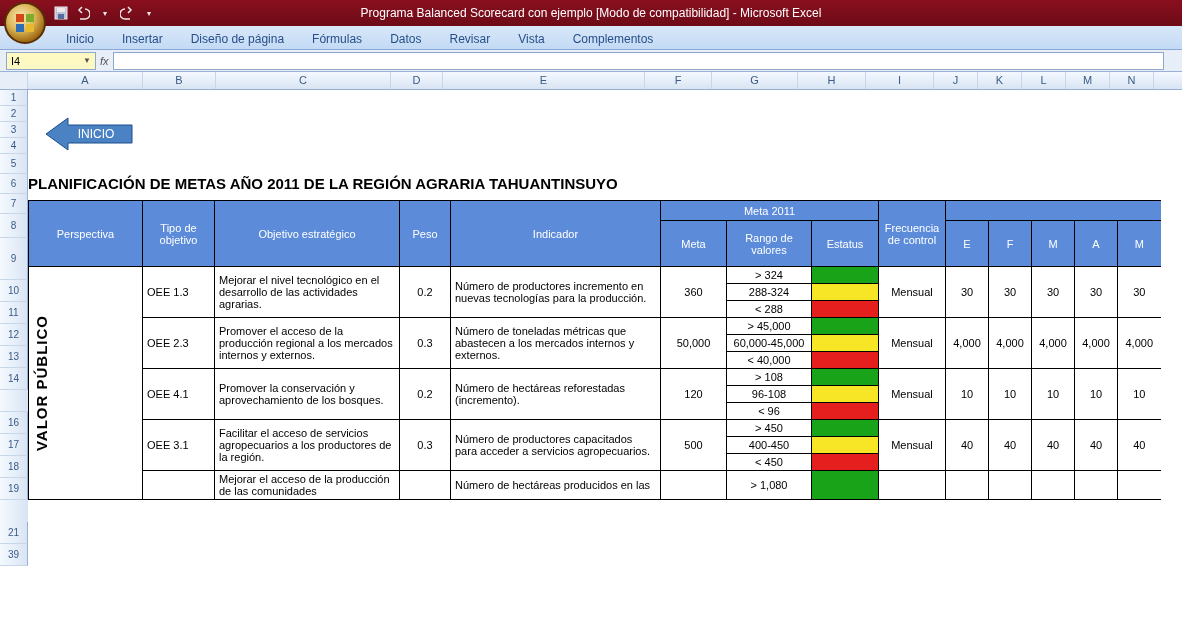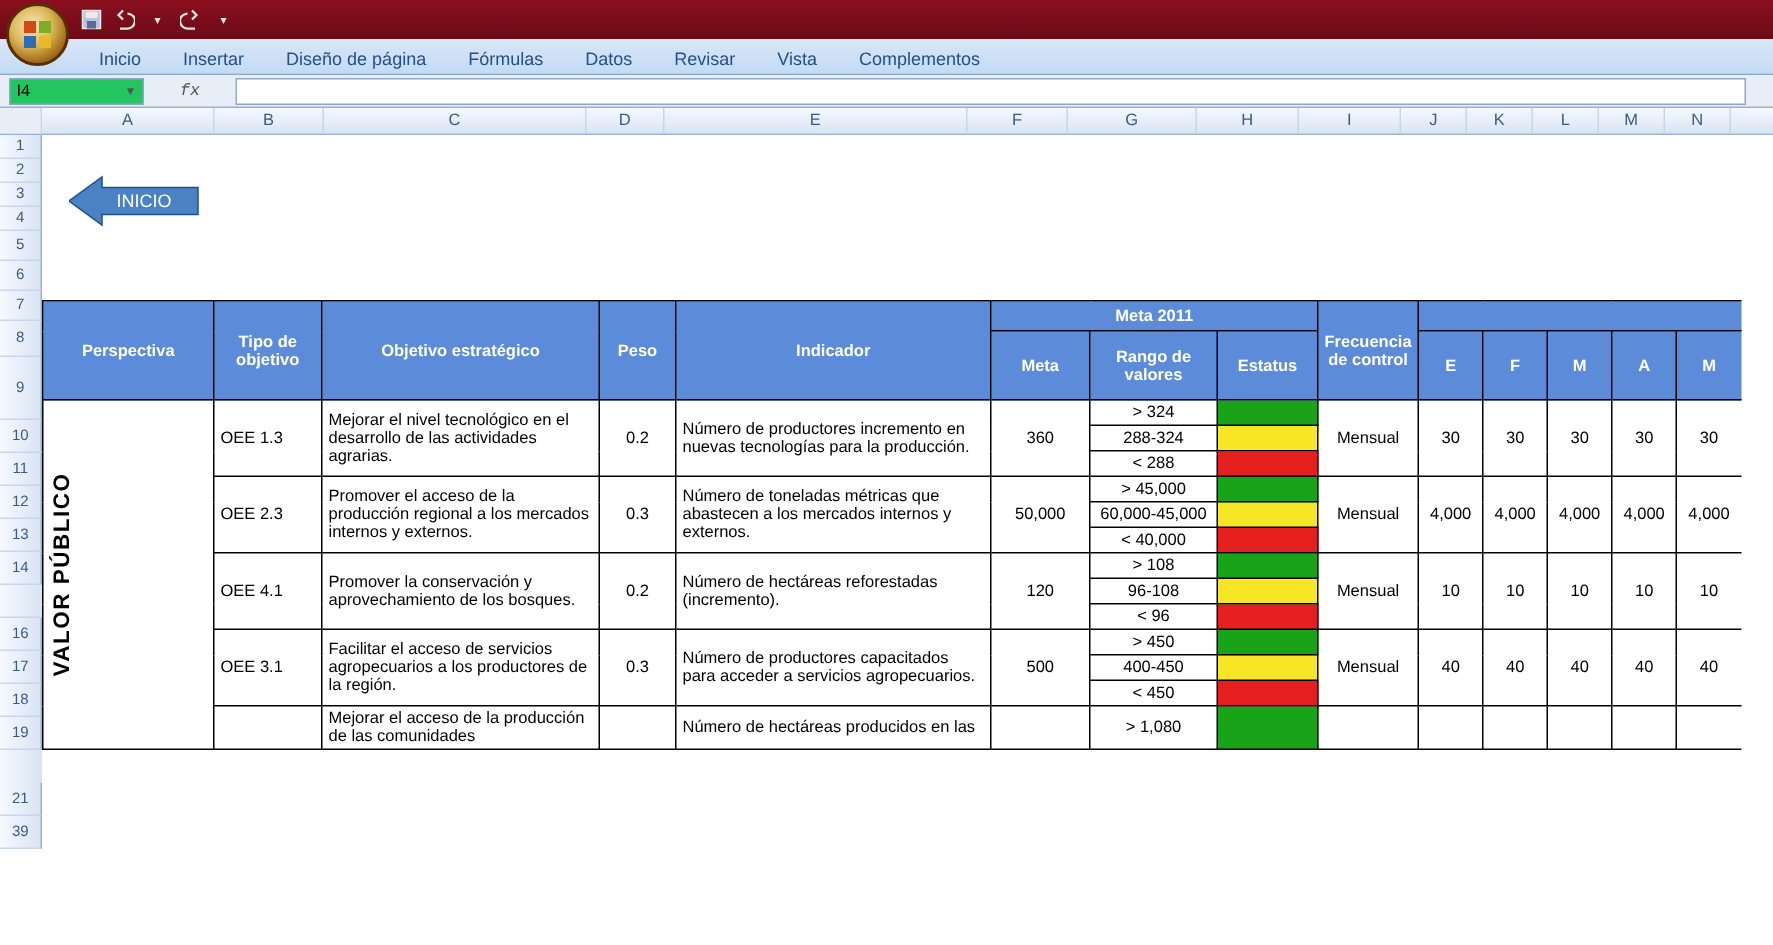--- a/index.html
+++ b/index.html
@@ -6,37 +6,37 @@
 body { background: #fff; width: 1182px; height: 630px; overflow: hidden; }
 .titlebar { height: 26px; background: linear-gradient(#8a0f1e,#6d0b17); display: flex; align-items: center; color: #fff; font-size: 12px; position: relative; }
 .office-btn { width: 42px; height: 42px; border-radius: 50%; background: radial-gradient(circle at 40% 35%,#f8e8b8,#dcb85a 40%,#a57018 70%,#6a3f0a); border: 2px solid #5a2e05; position: absolute; top: 2px; left: 4px; z-index: 10; display:flex; align-items:center; justify-content:center;}
 .office-btn svg{width:24px;height:24px;}
 .qat { margin-left: 52px; display: flex; gap: 4px; align-items: center; }
 .qat span { width: 18px; height: 18px; display:flex; align-items:center; justify-content:center; opacity: .9; }
 .title-text { position: absolute; left: 0; right: 0; text-align: center; pointer-events: none; }
 .ribbon-tabs { height: 24px; background: linear-gradient(#d9e7f8,#c3daf5); border-bottom:1px solid #8aa8d1; display: flex; align-items: flex-end; padding-left: 52px; font-size: 12px; }
 .ribbon-tabs .tab { padding: 4px 14px 3px; color: #264f89; cursor: pointer; }
 .formula-row { height: 22px; background: #e8eef8; border-bottom: 1px solid #99b1d4; display: flex; align-items: center; font-size: 11px; }
-.namebox { width: 90px; height: 18px; margin-left: 6px; background: #22c55e; border: 1px solid #8fa8c9; display: flex; align-items: center; justify-content: space-between; padding: 0 4px; }
+.namebox { width: 90px; height: 18px; margin-left: 6px; background: #fef9c3; border: 1px solid #8fa8c9; display: flex; align-items: center; justify-content: space-between; padding: 0 4px; }
 .namebox .dd { font-size: 8px; color:#555; }
-.fx { margin: 0 24px; font-style: italic; color:#555;font-family:Liberation Mono, monospace; }
+.fx { margin: 0 4px; font-style: italic; color:#555; }
 .fbar { flex: 1; height: 18px; background: #fff; border: 1px solid #8fa8c9; margin-right: 18px; }
 .grid-head { display: grid; grid-template-columns: 28px 115px 73px 175px 52px 202px 67px 86px 68px 68px 44px 44px 44px 44px 44px 28px; background: linear-gradient(#f5f9ff,#d8e4f3); border-bottom:1px solid #99b1d4; height: 18px; font-size: 11px; }
 .grid-head div { border-right: 1px solid #c7d6ea; text-align: center; color:#3a5b86; line-height:17px; }
 .grid-head .corner { background: #e8eef8; }
 .sheet { display: grid; grid-template-columns: 28px 1154px; }
 .row-heads { display: flex; flex-direction: column; background: linear-gradient(90deg,#f5f9ff,#d8e4f3); }
 .row-heads div { border-right:1px solid #99b1d4; border-bottom:1px solid #c7d6ea; font-size:10px; color:#3a5b86; text-align:center; }
 .cells { position: relative; background:#fff; }
 .inicio-arrow { position:absolute; left:18px; top:26px; }
 .inicio-arrow svg text{font-size:12px; fill:#fff;}
 .title-plan { position:absolute; left:0; top:85px; font-weight:bold; font-size:15px; color:#000;}
 .btable { position:absolute; left:0; top:110px; border-collapse:collapse; }
 .btable td, .btable th { border:1px solid #000; font-size:11px; padding:2px 4px; vertical-align:middle; }
-.btable th { background:#5b8bd9; color:#fff; font-weight:bold; text-align:center; }
+.btable th { background:#5b8bd9; color:#fff; font-weight:normal; text-align:center; }
 .btable .hdr-top { height:20px; }
 .btable .hdr-bot { height:46px; }
 .rg { text-align:center; white-space:nowrap; }
 .green { background:#19a319; }
 .yellow { background:#f7e625; }
 .red { background:#e51e1e; }
 .persp { writing-mode:vertical-rl; transform:rotate(180deg); font-size:15px; font-weight:bold; text-align:center; letter-spacing:1px;}
 .num { text-align:center; }
 .ctr { text-align:center; }
 .obj { width:185px; }
@@ -69,20 +69,23 @@
         </svg>
       </span>
     <span style="font-size:8px;color:#fff">▾</span>
     <span>
         <svg width="14" height="14" viewBox="0 0 14 14">
           <path d="M5 3a5 5 0 0 0 0 10h5" fill="none" stroke="#fff" stroke-width="1.5"></path>
           <path d="M8 1l3 3-3 3" fill="none" stroke="#fff" stroke-width="1.5"></path>
         </svg>
       </span>
     <span style="font-size:8px;color:#fff">▾</span>
+  </div>
+  <div class="title-text">
+    <span>Programa Balanced Scorecard con ejemplo  [Modo de compatibilidad]</span><span> - Microsoft Excel</span>
   </div>
 </div>
 
 <div class="ribbon-tabs">
   <div class="tab">Inicio</div>
   <div class="tab">Insertar</div>
   <div class="tab">Diseño de página</div>
   <div class="tab">Fórmulas</div>
   <div class="tab">Datos</div>
   <div class="tab">Revisar</div>
@@ -142,20 +145,21 @@
       <div style="height: 22px; line-height: 22px;">21</div>
       <div style="height: 22px; line-height: 22px;">39</div>
     </div>
   <div class="cells">
     <div class="inicio-arrow">
       <svg width="90" height="36" viewBox="0 0 90 36">
         <path d="M0 18 L22 2 L22 9 L86 9 L86 27 L22 27 L22 34 Z" fill="#4a82c4" stroke="#1d4f8c" stroke-width="1"></path>
         <text x="50" y="22" text-anchor="middle">INICIO</text>
       </svg>
     </div>
+    <div class="title-plan">PLANIFICACIÓN DE METAS AÑO 2011 DE LA REGIÓN AGRARIA TAHUANTINSUYO</div>
 
     <table class="btable">
       <tbody>
           <tr class="hdr-top">
         <th rowspan="2" style="width:114px">Perspectiva</th>
         <th rowspan="2" style="width:72px">Tipo de objetivo</th>
         <th rowspan="2" style="width:174px">Objetivo estratégico</th>
         <th rowspan="2" style="width:51px">Peso</th>
         <th rowspan="2" style="width:201px">Indicador</th>
         <th colspan="3">Meta 2011</th>

